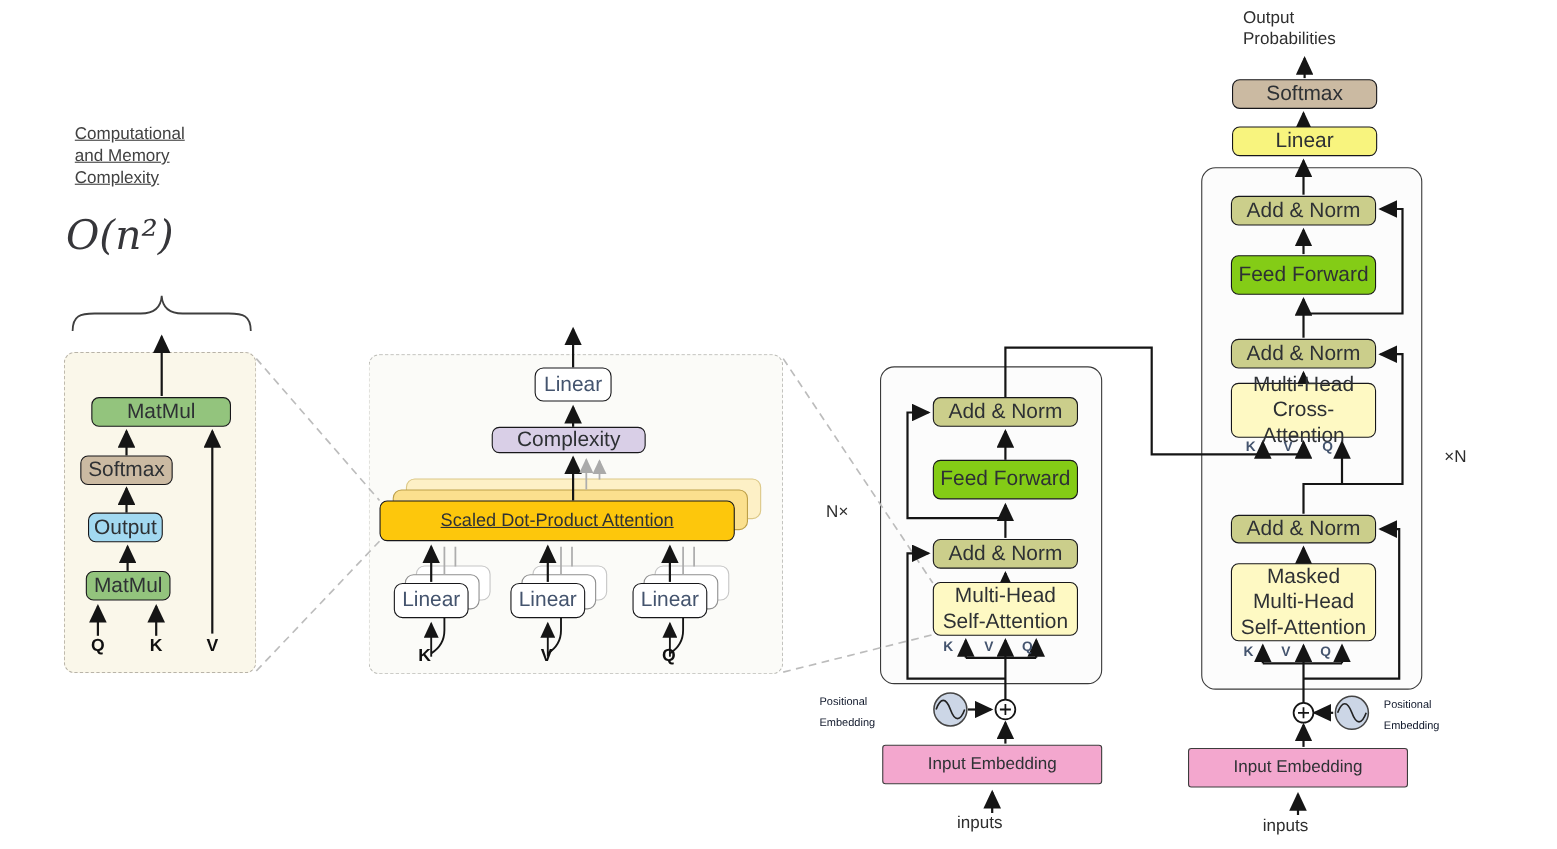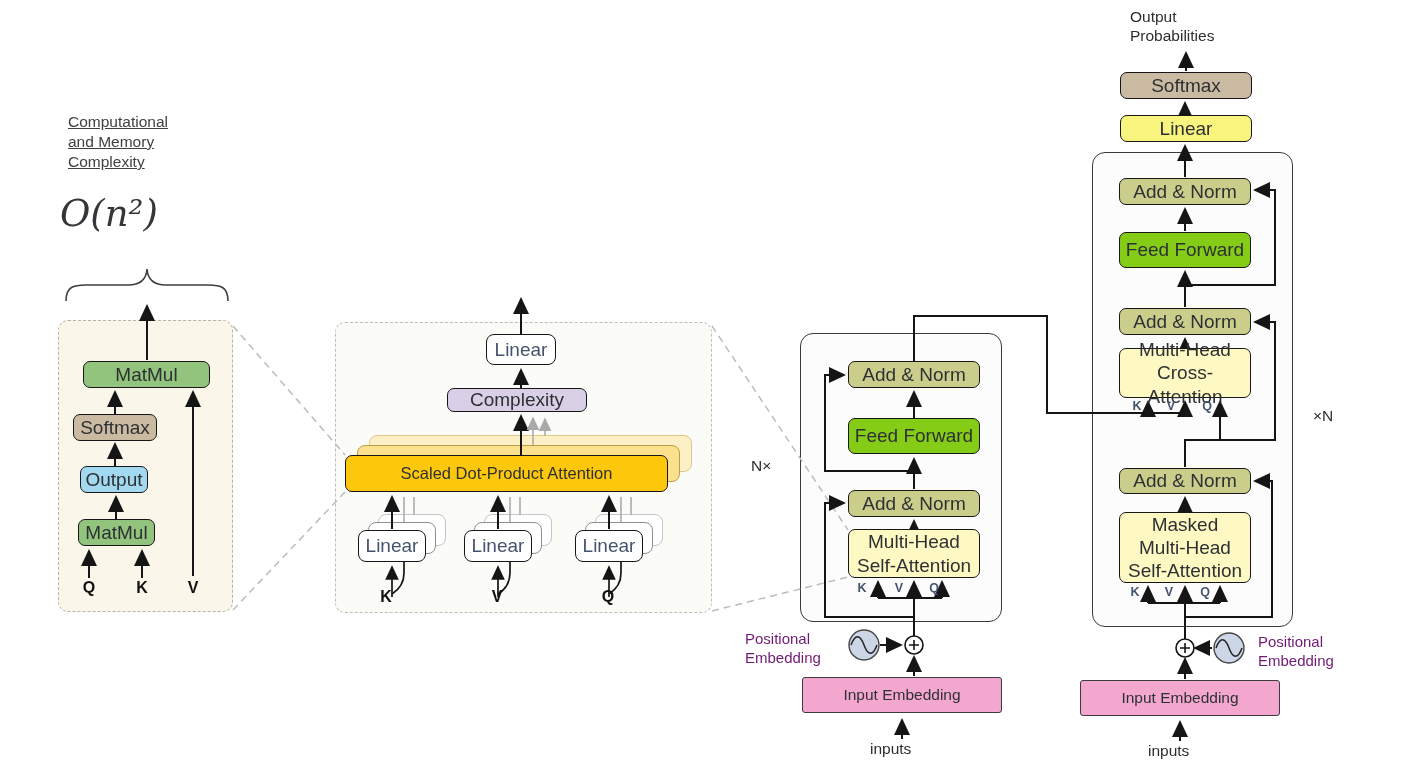--- a/index.html
+++ b/index.html
@@ -15,21 +15,21 @@
         border:1.6px solid #17171a;border-radius:7px;font-size:19px;color:#2e3134;
         text-align:center;white-space:pre-line;line-height:1.22;}
   .green{background:#93c47d}.tan{background:#cbbaa2}.sky{background:#a2d9f1}
   .olive{background:#cbce8b}.blue{background:#84cc16}.salmon{background:#fef9c3}
   .gold{background:#fdc70c;font-size:16.5px}.lav{background:#d9cfe7}.yellow{background:#f8f47e}
   .pink{background:#f3a7ce;border-radius:3px;border-width:1.4px;border-color:#3c3c3c;font-size:15.5px}
   .white{background:#ffffff;color:#44546e;border-width:1.8px;border-radius:8px}
   .lbl{position:absolute;text-align:left;color:#2e2e2e;white-space:pre-line;}
   .title{font-size:15.5px;line-height:20px;color:#414141;}
   .formula{font-family:"DejaVu Serif", serif;font-style:italic;font-size:37px;color:#36363a;}
-  .pos{font-size:15px;line-height:19px;color:#701a75;}
+  .pos{font-size:10px;line-height:19px;color:#0f172a;}
   .io{font-size:15.5px;color:#2e2e2e;}
   .rep{font-size:15.5px;color:#2e2e2e;}
   .kvq{position:absolute;font-size:12.5px;color:#44546e;font-weight:bold;text-align:center;width:20px;}
   .bigkvq{position:absolute;font-weight:bold;font-size:16px;color:#101010;text-align:center;width:30px;}
 </style>
 </head>
 <body>
 
 <div id="canvas">
 
@@ -173,21 +173,21 @@
     <div class="node green" style="left:83px;top:361px;width:127px;height:27px;">MatMul</div>
     <div class="node tan" style="left:73px;top:414px;width:84px;height:27px;">Softmax</div>
     <div class="node sky" style="left:80px;top:466px;width:68px;height:27px;">Output</div>
     <div class="node green" style="left:78px;top:519px;width:77px;height:27px;">MatMul</div>
     <div class="bigkvq" style="left:74px;top:579px;">Q</div>
     <div class="bigkvq" style="left:127px;top:579px;">K</div>
     <div class="bigkvq" style="left:178px;top:579px;">V</div>
 
     <div class="node white" style="left:486px;top:334px;width:70px;height:31px;">Linear</div>
     <div class="node lav" style="left:447px;top:388px;width:140px;height:24px;">Complexity</div>
-    <div class="node gold" style="left:345px;top:455px;width:323px;height:37px;">Scaled Dot-Product Attention</div>
+    <div class="node gold" style="left:345px;top:455px;width:323px;height:37px;text-decoration:underline;">Scaled Dot-Product Attention</div>
     <div class="node white" style="left:358px;top:530px;width:68px;height:32px;">Linear</div>
     <div class="node white" style="left:464px;top:530px;width:68px;height:32px;">Linear</div>
     <div class="node white" style="left:575px;top:530px;width:68px;height:32px;">Linear</div>
     <div class="bigkvq" style="left:371px;top:588px;">K</div>
     <div class="bigkvq" style="left:482px;top:588px;">V</div>
     <div class="bigkvq" style="left:593px;top:588px;">Q</div>
 
     <div class="lbl rep" style="left:751px;top:457px;width:40px;">N×</div>
     <div class="node olive" style="left:848px;top:361px;width:132px;height:27px;">Add &amp; Norm</div>
     <div class="node blue" style="left:848px;top:418px;width:132px;height:36px;">Feed Forward</div>

